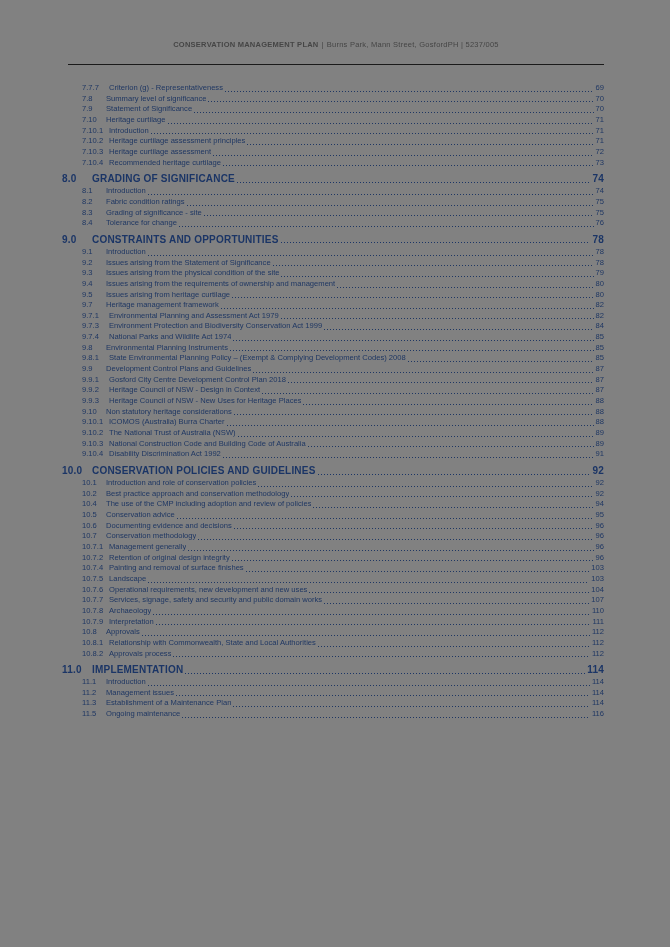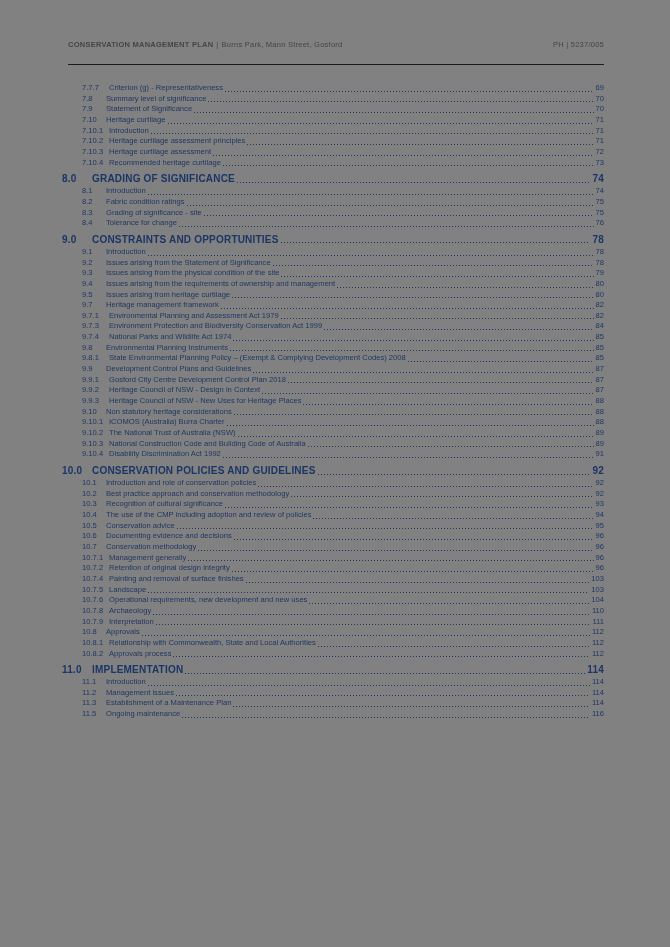--- a/index.html
+++ b/index.html
@@ -3,21 +3,21 @@
 <meta charset="utf-8">
 <style>
   html,body{margin:0;padding:0}
   body{
     width:670px;height:947px;overflow:hidden;
     background:var(--page-bg,#818181);
     font-family:"Liberation Sans",sans-serif;
     -webkit-font-smoothing:antialiased;
   }
   .header{
-    display:flex;justify-content:space-between;align-items:baseline;
+    display:flex;justify-content:center;align-items:baseline;
     margin:40px 66px 0 68px;
     font-size:7.5px;line-height:9px;letter-spacing:.25px;
     color:var(--header-text,#454545);white-space:nowrap;
   }
   .header .hb{font-weight:bold}
   .header .sep{margin:0 3px}
   .rule{
     border:none;height:0;border-top:1.4px solid var(--rule,#1a1a1a);
     margin:15px 66px 0 68px;
   }
@@ -273,26 +273,20 @@
       <span class="leader"></span>
       <span class="pageno">92</span>
     </div>
     <div class="toc-row lvl2">
       <span class="num">10.2</span>
       <span class="title">Best practice approach and conservation methodology</span>
       <span class="leader"></span>
       <span class="pageno">92</span>
     </div>
     <div class="toc-row lvl2">
-      <span class="num">10.3</span>
-      <span class="title">Recognition of cultural significance</span>
-      <span class="leader"></span>
-      <span class="pageno">93</span>
-    </div>
-    <div class="toc-row lvl2">
       <span class="num">10.4</span>
       <span class="title">The use of the CMP including adoption and review of policies</span>
       <span class="leader"></span>
       <span class="pageno">94</span>
     </div>
     <div class="toc-row lvl2">
       <span class="num">10.5</span>
       <span class="title">Conservation advice</span>
       <span class="leader"></span>
       <span class="pageno">95</span>
@@ -331,20 +325,26 @@
       <span class="num">10.7.5</span>
       <span class="title">Landscape</span>
       <span class="leader"></span>
       <span class="pageno">103</span>
     </div>
     <div class="toc-row lvl3">
       <span class="num">10.7.6</span>
       <span class="title">Operational requirements, new development and new uses</span>
       <span class="leader"></span>
       <span class="pageno">104</span>
+    </div>
+    <div class="toc-row lvl3">
+      <span class="num">10.7.7</span>
+      <span class="title">Services, signage, safety and security and public domain works</span>
+      <span class="leader"></span>
+      <span class="pageno">107</span>
     </div>
     <div class="toc-row lvl3">
       <span class="num">10.7.8</span>
       <span class="title">Archaeology</span>
       <span class="leader"></span>
       <span class="pageno">110</span>
     </div>
     <div class="toc-row lvl3">
       <span class="num">10.7.9</span>
       <span class="title">Interpretation</span>

